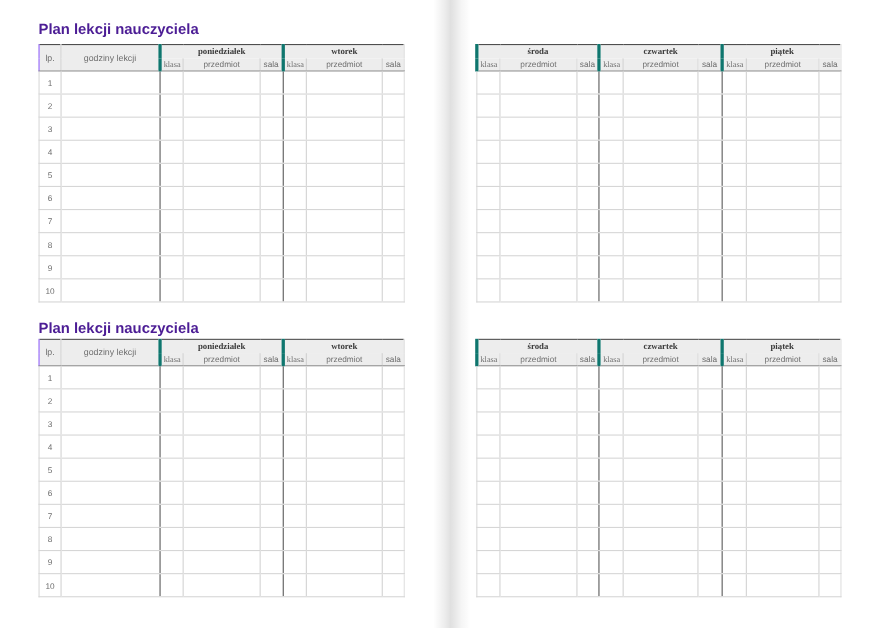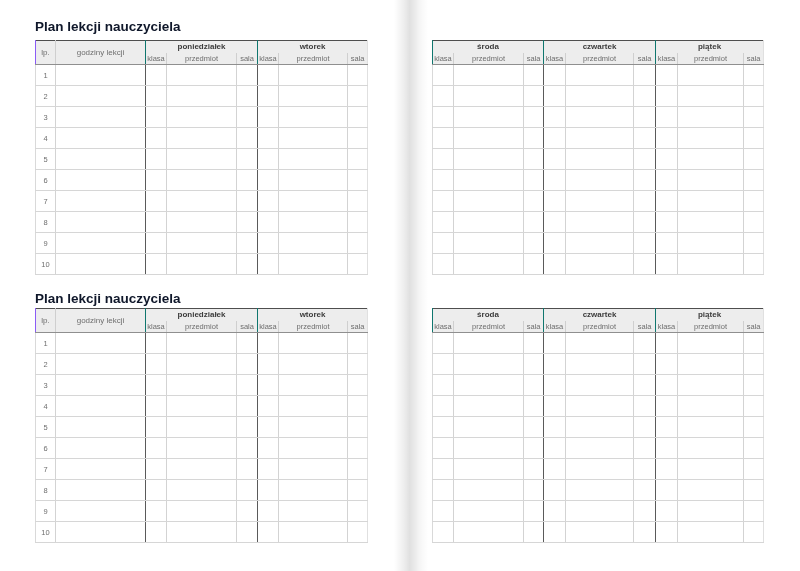--- a/index.html
+++ b/index.html
@@ -12,21 +12,21 @@
     overflow: hidden;
   }
   .spread { position: absolute; inset: 0; }
 
   .plan-title {
     position: absolute;
     margin: 0;
     font-size: 13.5px;
     line-height: 14px;
     font-weight: bold;
-    color: #0f172a;
+    color: #4c1d95;
     white-space: nowrap;
   }
   .title-top { left: 35px; top: 20px; }
   .title-bottom { left: 35px; top: 292px; }
 
   table.plan-table {
     position: absolute;
     border-collapse: collapse;
     table-layout: fixed;
     border-top: 1px solid #4e4e4e;
@@ -49,21 +49,21 @@
 
   th.day { font-size: 8px; font-weight: bold; color: #3c3c3c; }
   th.sub { font-size: 7.5px; font-weight: normal; color: #6e6e6e; }
   th.h-lp, th.h-godz { font-size: 8px; font-weight: normal; color: #6e6e6e; }
 
   
   th.h-lp, th.h-godz, th.sub { border-bottom: 1px solid #8f8f8f; }
 
   
   .vl { border-left: 1px solid #cfcfcf; }
-  .vd { border-left: 1px solid #0f766e; }
+  .vd { border-left: 3px solid #0f766e; font-family: Liberation Serif, serif; }
   .ol { border-left: 1px solid #8b5cf6; }   
   .plan-table tr > *:last-child { border-right: 1px solid #e0e0e0; }
 
   
   .plan-table tbody td { border-bottom: 1px solid #d6d6d6; background: #ffffff; }
   td.num { font-size: 7.5px; color: #6e6e6e; text-align: center; vertical-align: middle; }
 
   
   .t-left tbody td:nth-child(1) { border-left: 1px solid #d9d9d9; }
   .t-left tbody td:nth-child(2),

